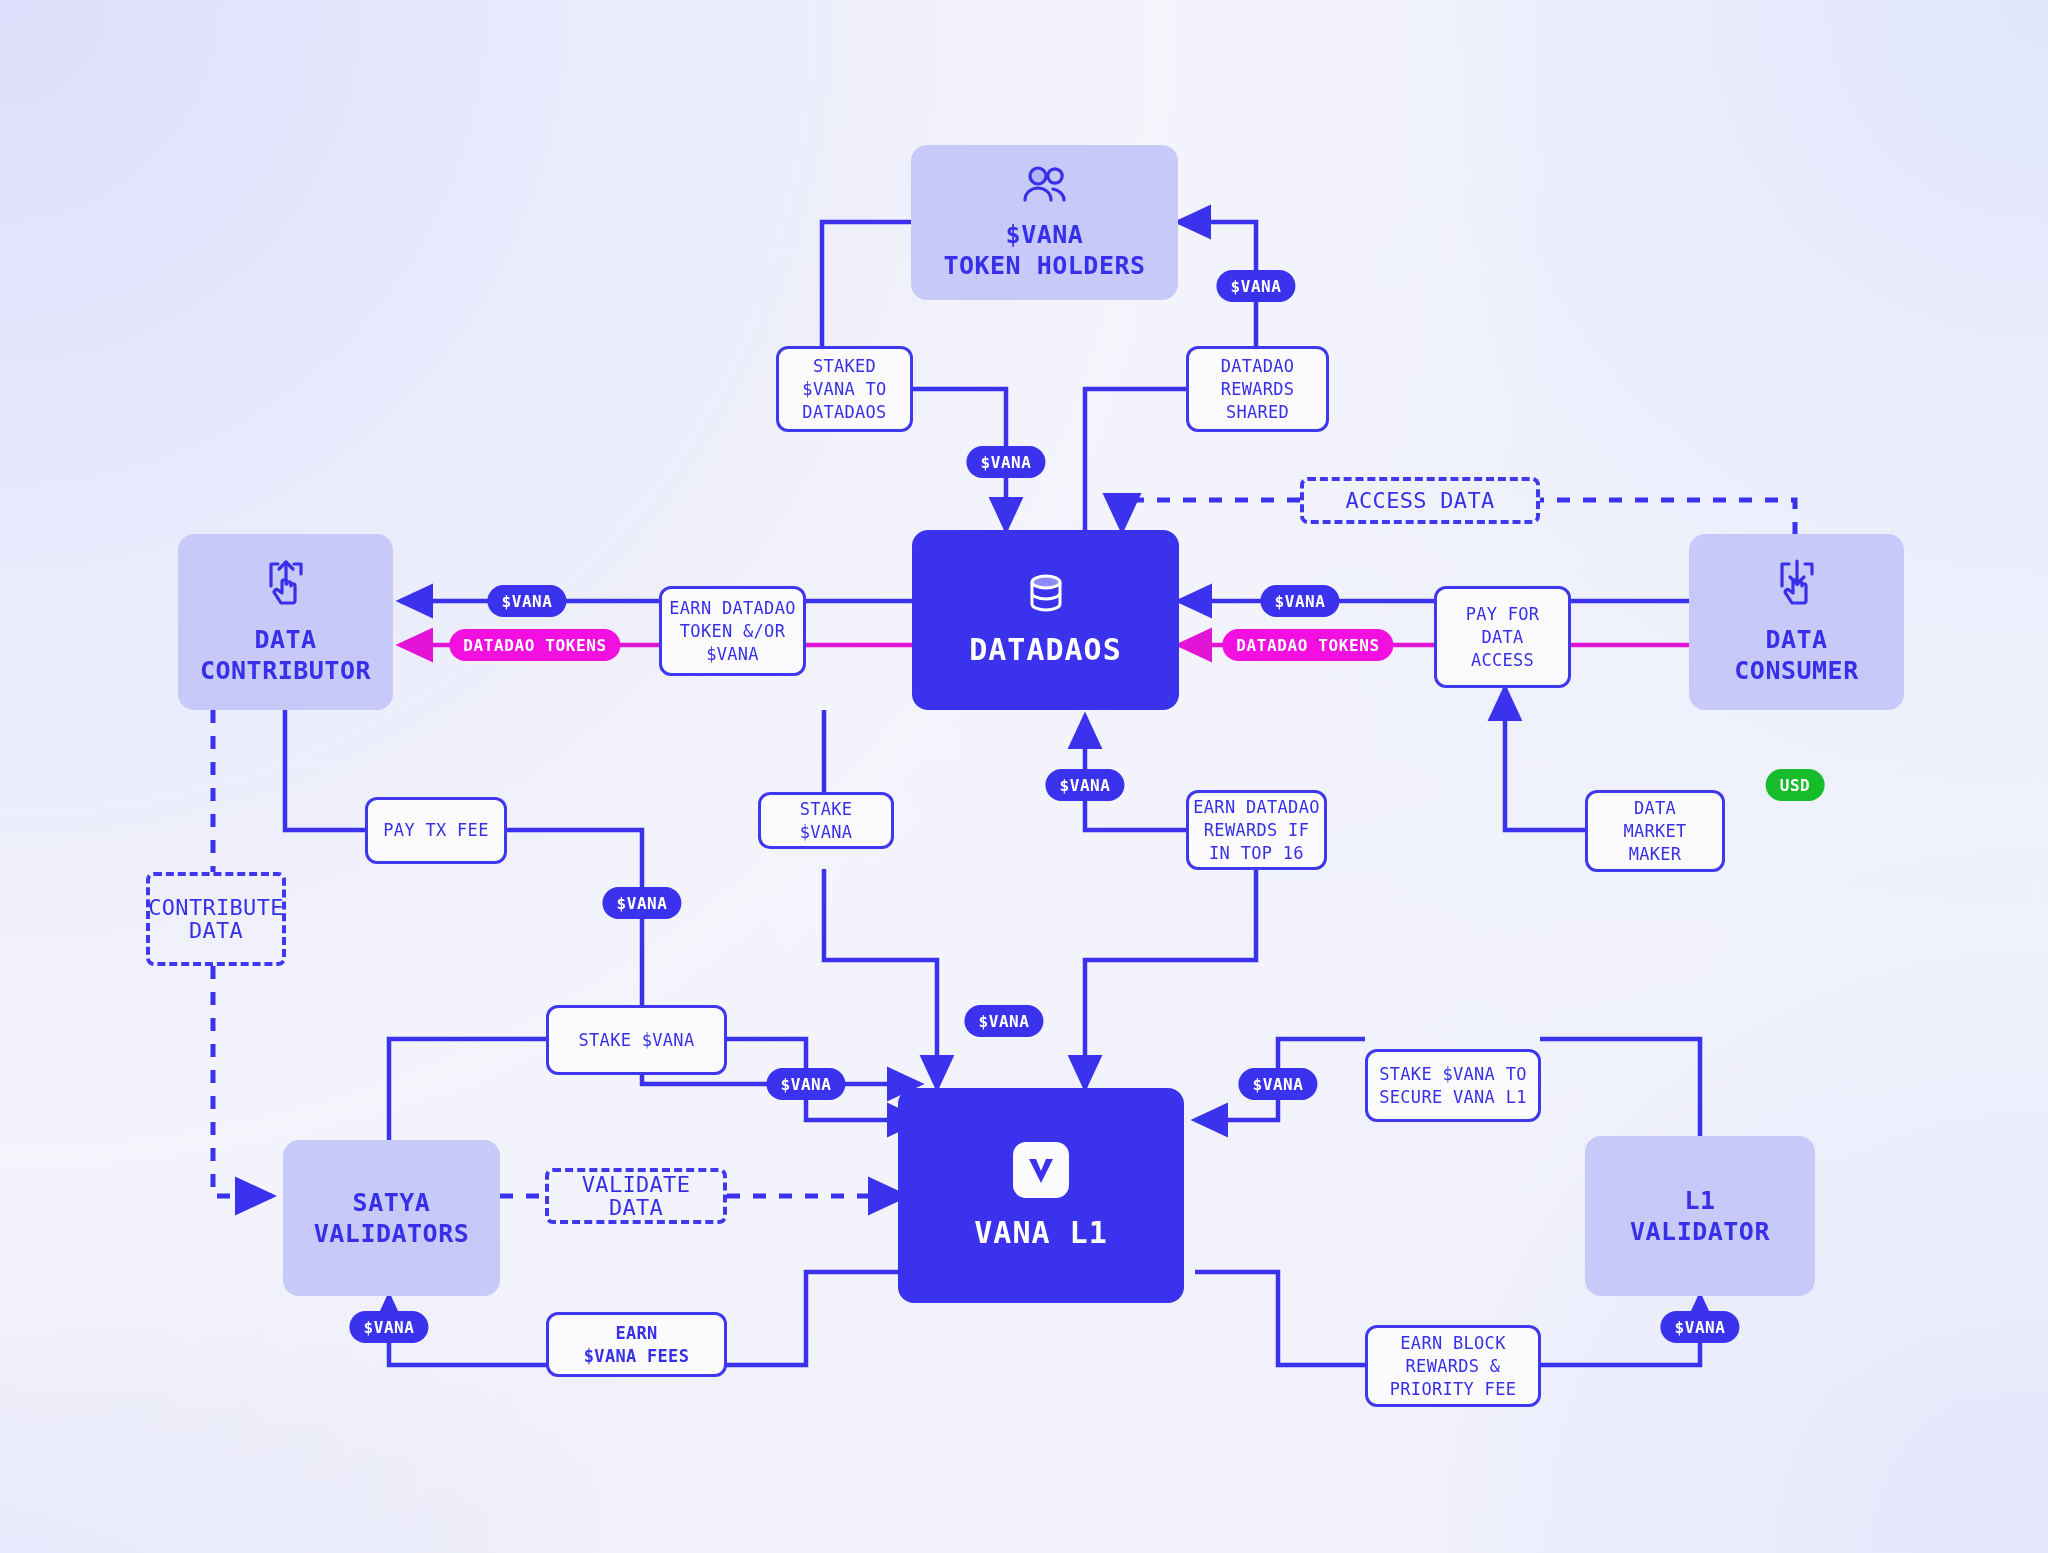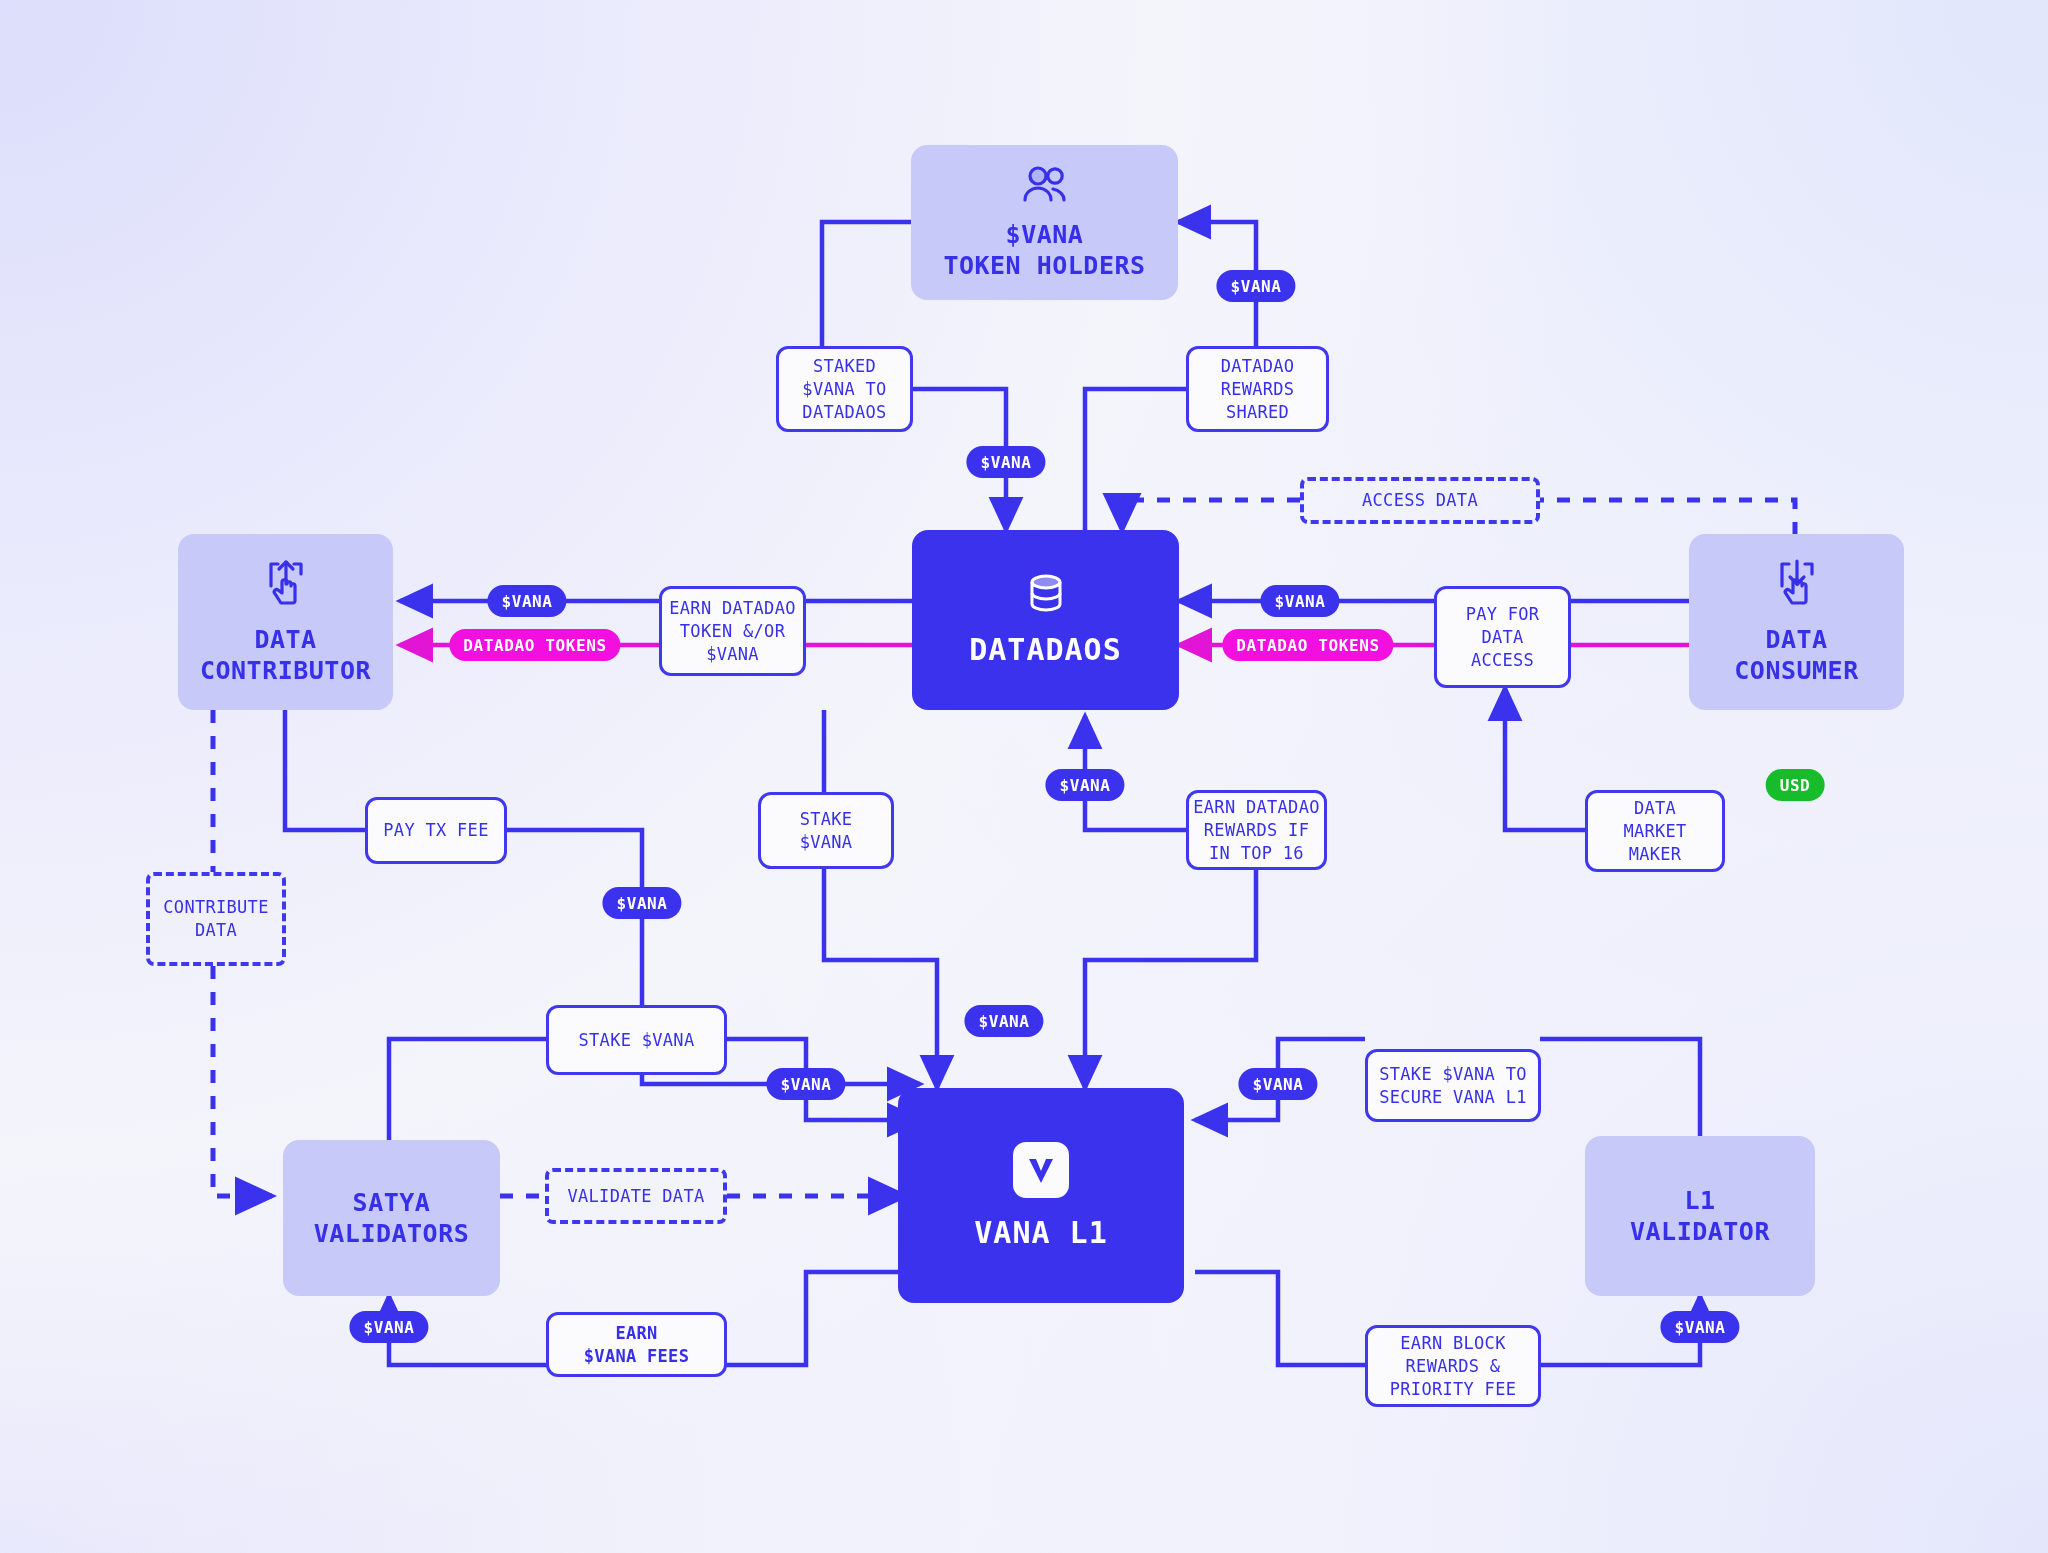--- a/index.html
+++ b/index.html
@@ -28,21 +28,21 @@
 
   .core{background:#3b32ed;border-radius:16px;color:#ffffff;font-weight:bold;}
   .core .ttl{font-size:30px;line-height:34px;letter-spacing:1px;}
   .core .ico{margin-bottom:14px;}
 
   .step{background:#fbfbfe;border:3px solid #3f38ee;border-radius:12px;
         color:#3730e8;font-size:17px;line-height:23px;white-space:pre-line;
         letter-spacing:.3px;}
 
   .dashbox{background:transparent;border:4px dashed #3f38ee;border-radius:8px;
-           color:#3730e8;font-size:17px;line-height:23px;white-space:pre-line;
+           color:#3730e8;font-size:22px;line-height:23px;white-space:pre-line;
            letter-spacing:.3px;}
 
   
   .pill{position:absolute;display:flex;align-items:center;justify-content:center;
         border-radius:999px;color:#fff;font-size:16px;font-weight:bold;
         letter-spacing:.6px;height:32px;padding:0 14px;box-sizing:border-box;
         transform:translate(-50%,-50%);white-space:nowrap;}
   .pill.vana{background:#3b32ed;}
   .pill.dtok{background:#f20fe0;}
   .pill.usd {background:#17bc2a;}
@@ -225,21 +225,21 @@
   <div class="node step" style="left:1434px;top:586px;width:137px;height:102px;">
     <div>PAY FOR
 DATA
 ACCESS</div>
   </div>
 
   <div class="node step" style="left:365px;top:797px;width:142px;height:67px;">
     <div>PAY TX FEE</div>
   </div>
 
-  <div class="node step" style="left:758px;top:792px;width:136px;height:77px;border-radius:13px;">
+  <div class="node step" style="left:758px;top:792px;width:136px;height:57px;">
     <div>STAKE
 $VANA</div>
   </div>
 
   <div class="node step" style="left:1186px;top:790px;width:141px;height:80px;">
     <div>EARN DATADAO
 REWARDS IF
 IN TOP 16</div>
   </div>
 

